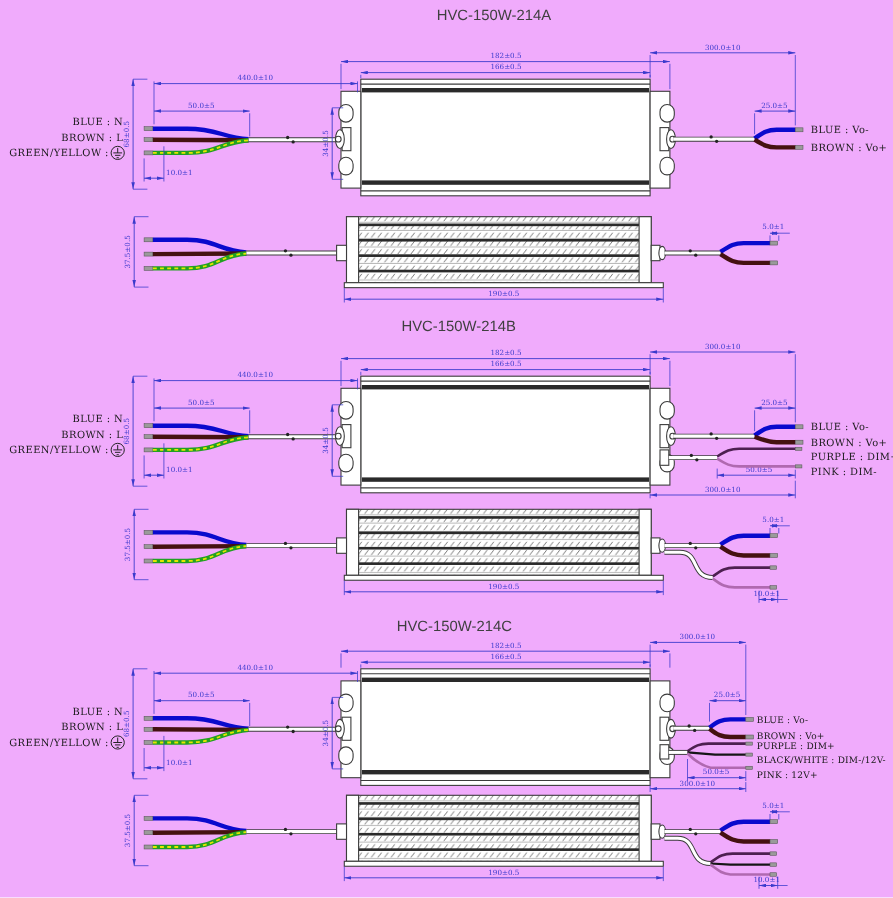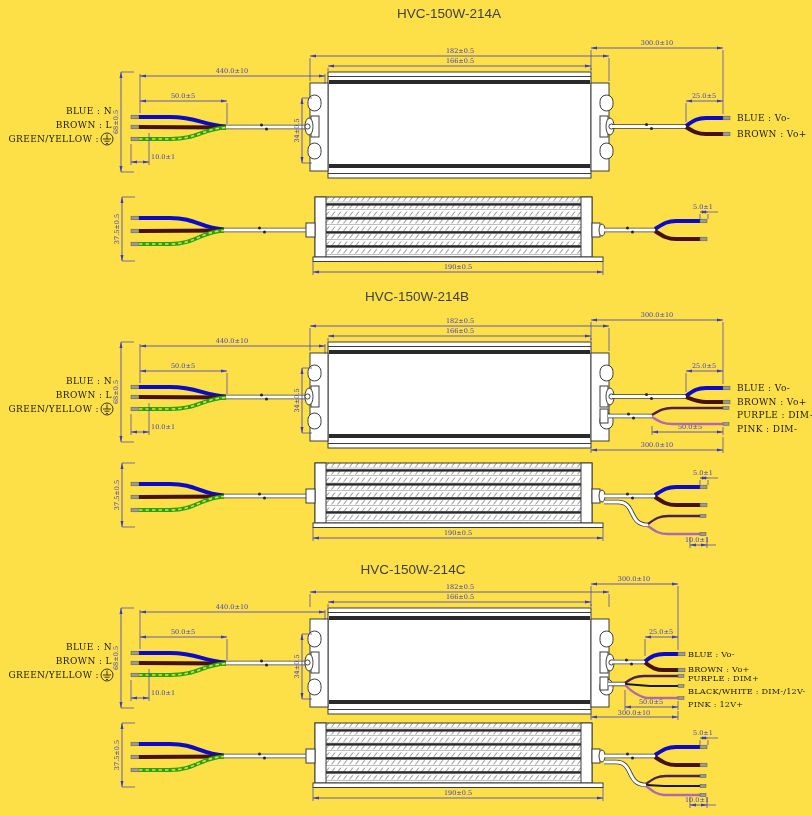--- a/index.html
+++ b/index.html
@@ -1,16 +1,16 @@
 <!DOCTYPE html>
 <html style="--dim: #3a3acc; --outline: #3c3c3c; --dark_band: #2a2a2a; --wire_blue: #0a0acd; --wire_brown: #451111; --wire_green: #22a022; --wire_yellow: #e6e600; --wire_purple: #4d2050; --wire_pink: #b069b0; --wire_black: #161616; --ferrule: #9a9a9a; --title: #3f3f3f; --label: #1a1a1a;"><head>
 <meta charset="utf-8">
 <style>
   html,body{margin:0;padding:0;background:#fff;}
-  #stage{position:relative;width:812px;height:816px;background:#fde047;overflow:hidden;
+  #stage{position:relative;width:812px;height:816px;background:#f0abfc;overflow:hidden;
          font-family:"Liberation Sans",sans-serif;}
   svg{position:absolute;left:0;top:0;}
   .title{fill:var(--title);font:13.5px "Liberation Sans",sans-serif;}
   .lbl{fill:var(--label);font:9px "DejaVu Serif",serif;letter-spacing:.4px;white-space:pre;}
   .lbl-sm{font-size:8.2px;letter-spacing:.2px;}
   .dim-t{fill:var(--dim);font:6.5px "DejaVu Serif",serif;}
   .dim-l{stroke:var(--dim);stroke-width:.8;fill:none;
          marker-start:url(#ar);marker-end:url(#ar);}
   .ext{stroke:var(--dim);stroke-width:.7;fill:none;}
   .oline{stroke:var(--outline);stroke-width:1;fill:none;}

